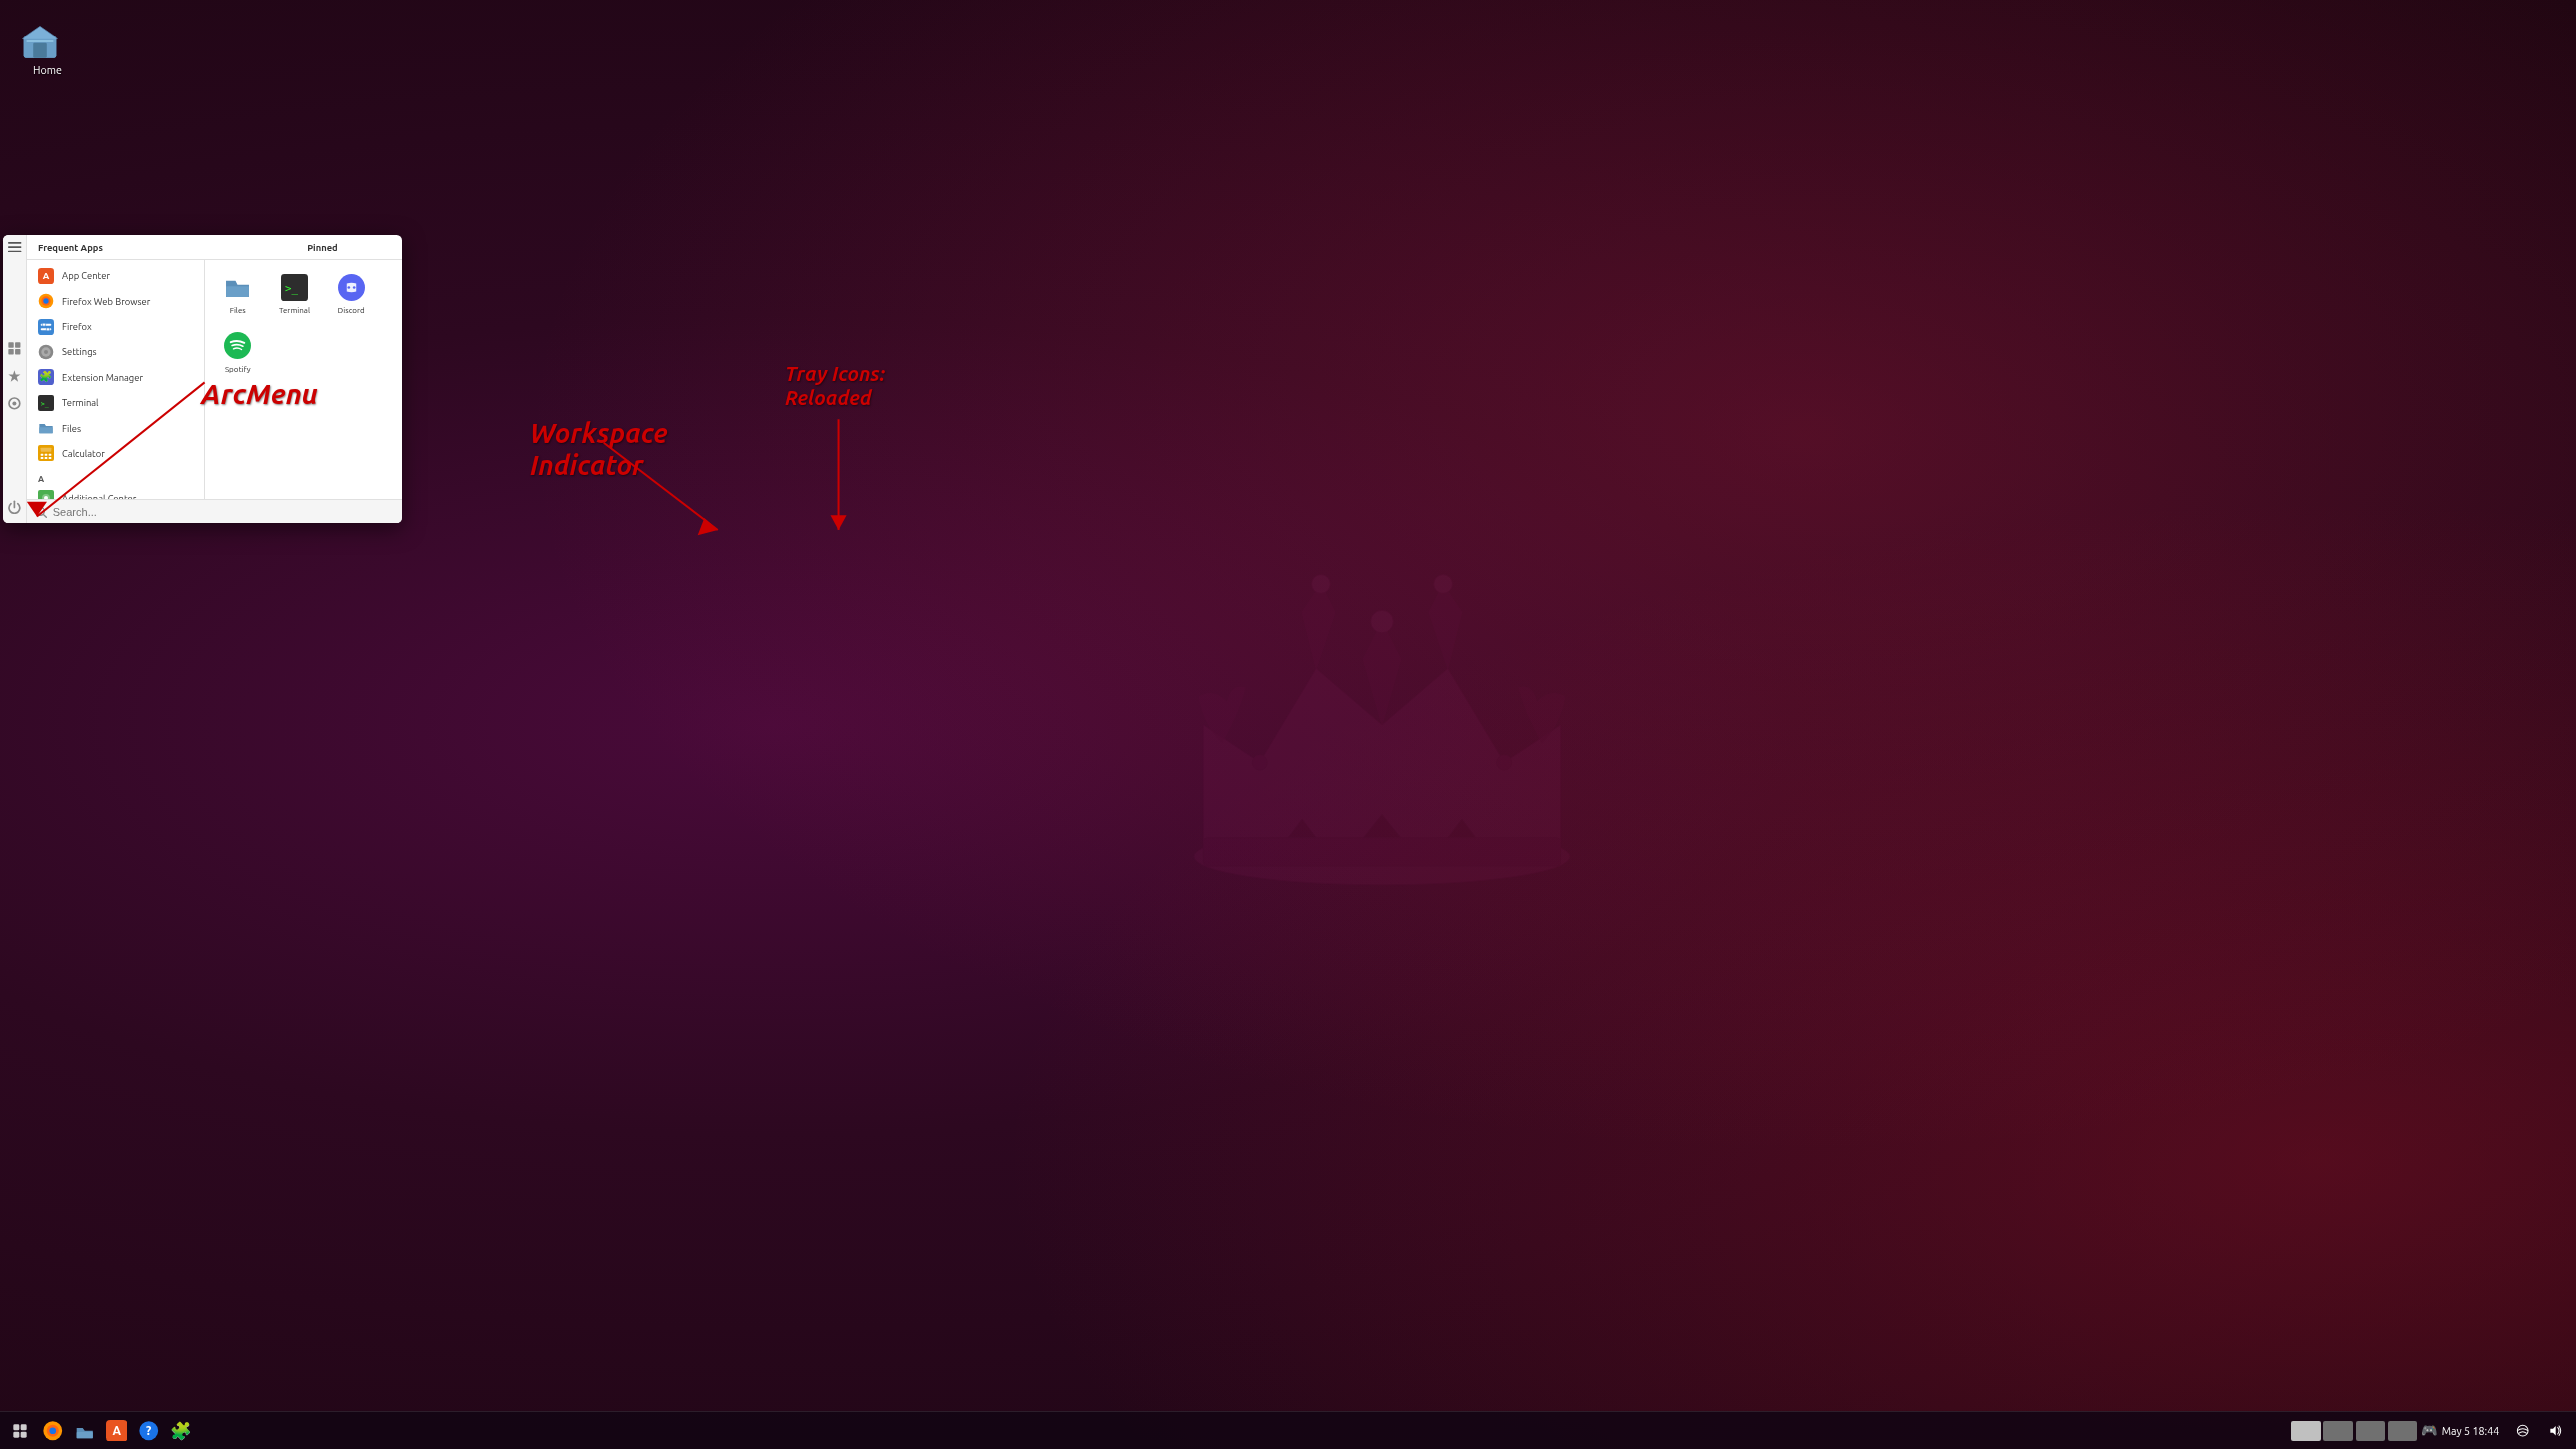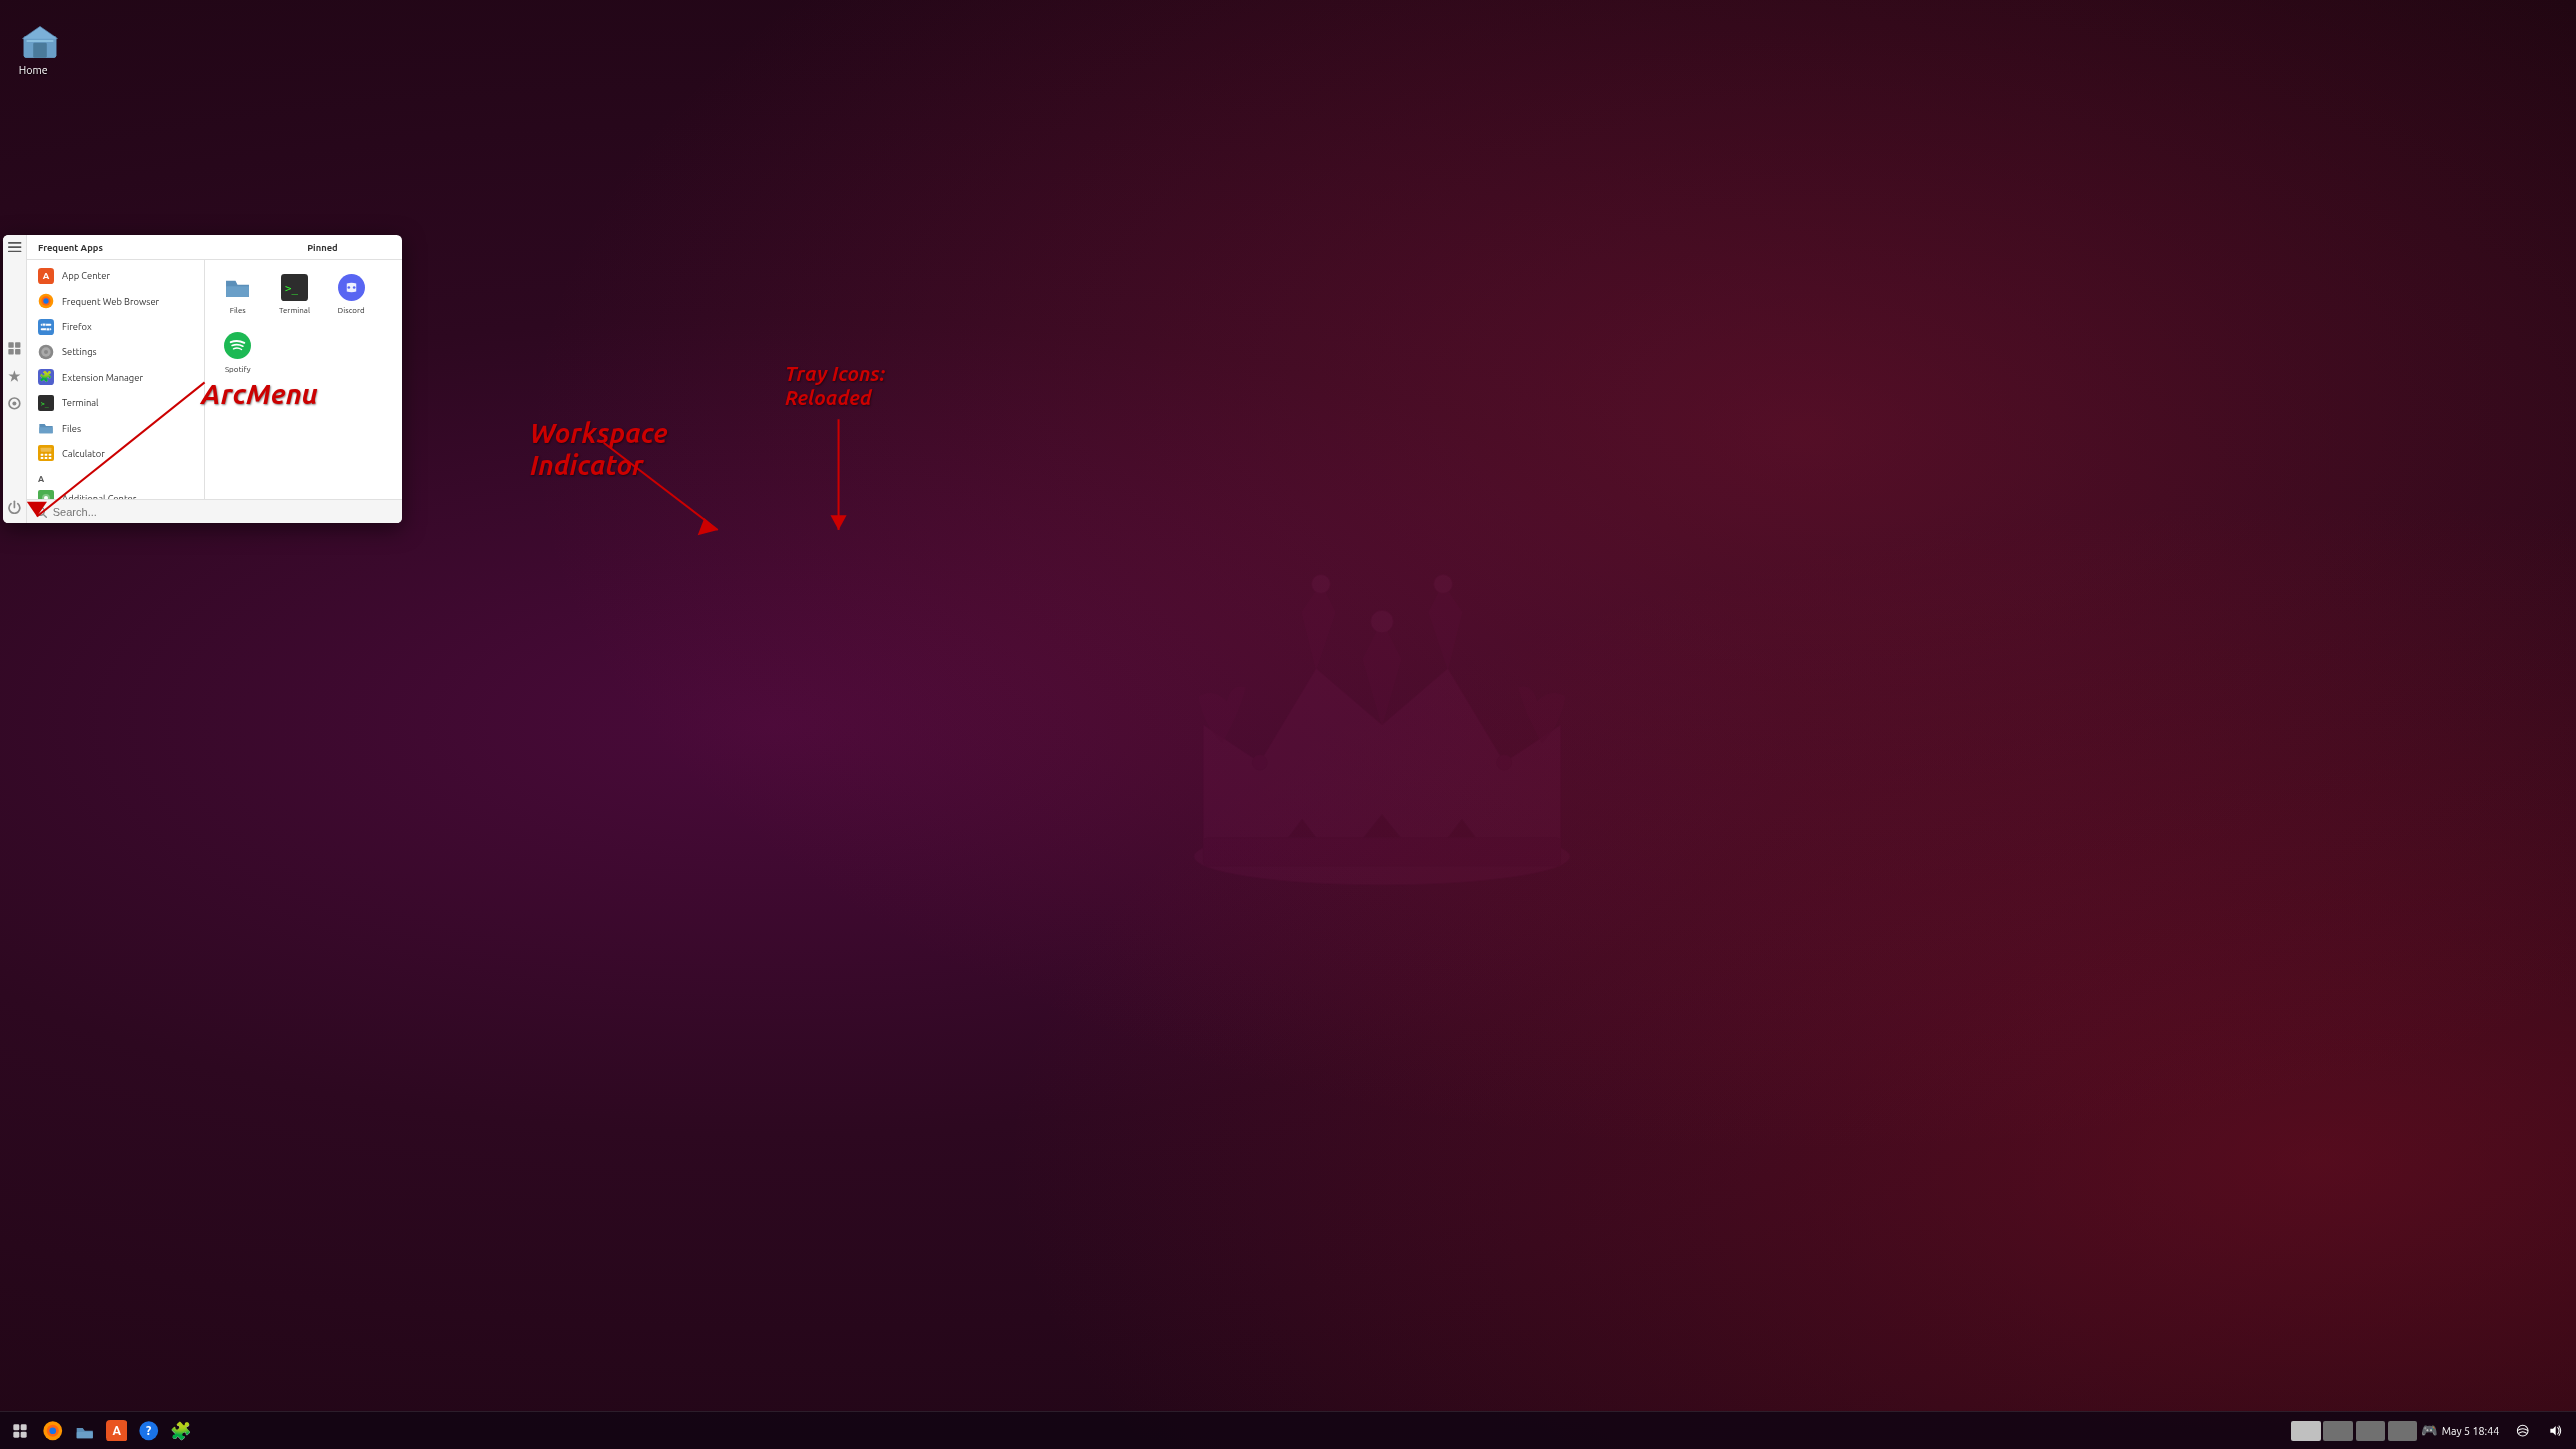--- a/index.html
+++ b/index.html
@@ -41,21 +41,21 @@
       height: 402px;
     }
 
     
     .desktop-icon {
       position: absolute;
       top: 13.4px;
       left: 13.4px;
       display: flex;
       flex-direction: column;
-      align-items: flex-start;
+      align-items: flex-end;
       cursor: pointer;
       padding: 5.4px;
       border-radius: 2.7px;
     }
     .desktop-icon-img {
       width: 43px;
       height: 43px;
       display: flex;
       align-items: center;
       justify-content: center;
@@ -412,21 +412,21 @@
           </div>
 
           <div class="menu-item">
             <div class="menu-item-icon">
               <svg width="16" height="16" viewBox="0 0 24 24">
                 <circle cx="12" cy="12" r="11" fill="#ff9500"></circle>
                 <circle cx="12" cy="12" r="7" fill="#ff6611"></circle>
                 <circle cx="12" cy="12" r="4" fill="#1a73e8"></circle>
               </svg>
             </div>
-            <span>Frequent Web Browser</span>
+            <span>Firefox Web Browser</span>
           </div>
 
           <div class="menu-item">
             <div class="menu-item-icon">
               <svg width="16" height="16" viewBox="0 0 24 24">
                 <rect width="24" height="24" rx="5" fill="#3c87d4"></rect>
                 <rect x="4" y="7" width="16" height="3" rx="1.5" fill="white"></rect>
                 <rect x="4" y="14" width="16" height="3" rx="1.5" fill="white"></rect>
                 <circle cx="9" cy="8.5" r="2.5" fill="white" stroke="#3c87d4" stroke-width="1"></circle>
                 <circle cx="15" cy="15.5" r="2.5" fill="white" stroke="#3c87d4" stroke-width="1"></circle>

